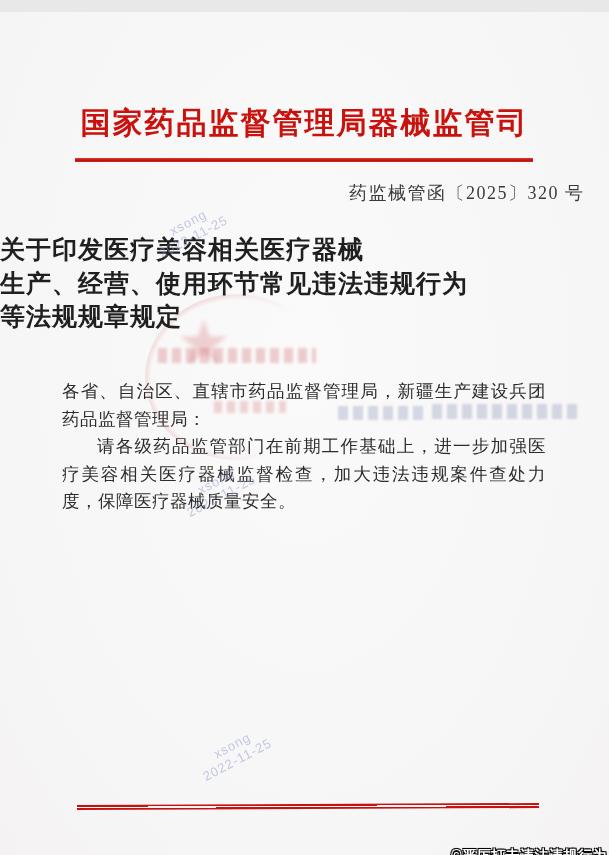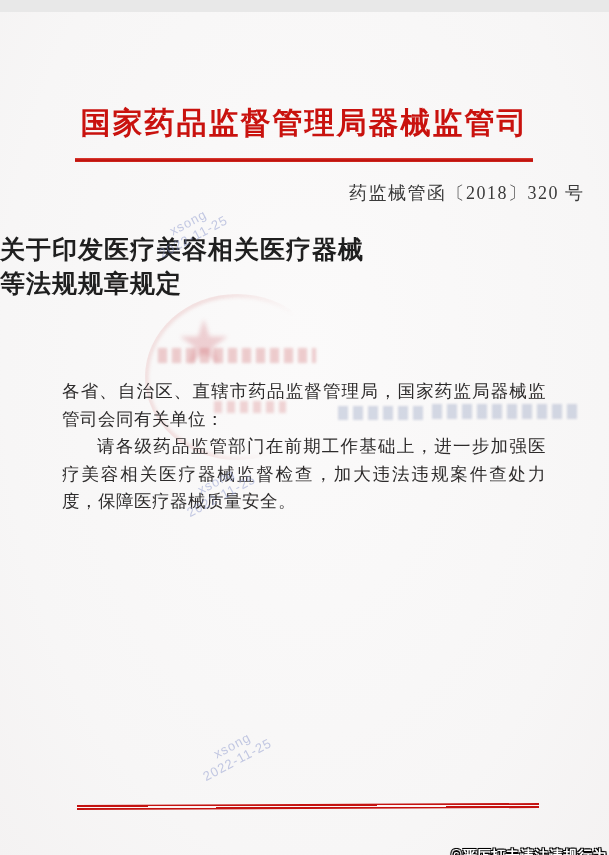--- a/index.html
+++ b/index.html
@@ -127,29 +127,30 @@
   <div class="seal-circle"></div>
   <div class="seal-star">★</div>
   <div class="seal-smudge-1"></div>
   <div class="seal-smudge-2"></div>
   <div class="bleed-a"></div>
   <div class="bleed-b"></div>
 
   <div class="agency">国家药品监督管理局器械监管司</div>
   <div class="red-rule-top"></div>
 
-  <div class="doc-number">药监械管函〔2018〕320 号</div>
+  <div class="doc-number">药监械管函〔2025〕320 号</div>
 
   <div class="doc-title">
     <div>关于印发医疗美容相关医疗器械</div>
+    <div>生产、经营、使用环节常见违法违规行为</div>
     <div>等法规规章规定</div>
   </div>
 
   <div class="body-text">
-    <p>各省、自治区、直辖市药品监督管理局，国家药监局器械监管司会同有关单位：</p>
+    <p>各省、自治区、直辖市药品监督管理局，新疆生产建设兵团药品监督管理局：</p>
     <p class="indent">请各级药品监管部门在前期工作基础上，进一步加强医疗美容相关医疗器械监督检查，加大违法违规案件查处力度，保障医疗器械质量安全。</p>
   </div>
 
   <div class="scan-wm wm-1">
     <span class="wm-l1">xsong</span>
     <span class="wm-l2">2022-11-25</span>
   </div>
   <div class="scan-wm wm-2">
     <span class="wm-l1">xsong</span>
     <span class="wm-l2">2022-11-25</span>

